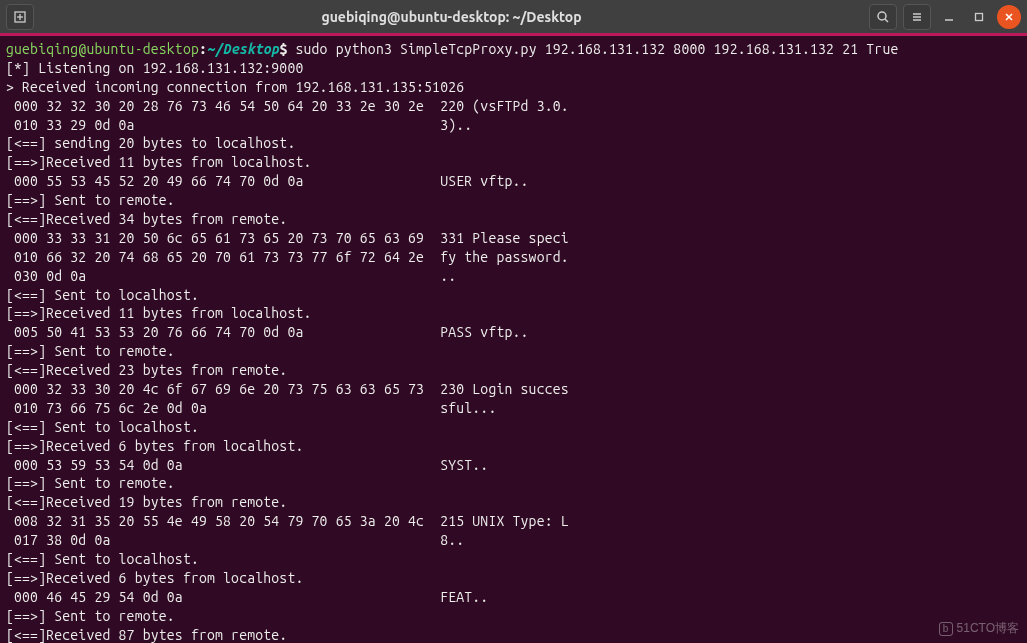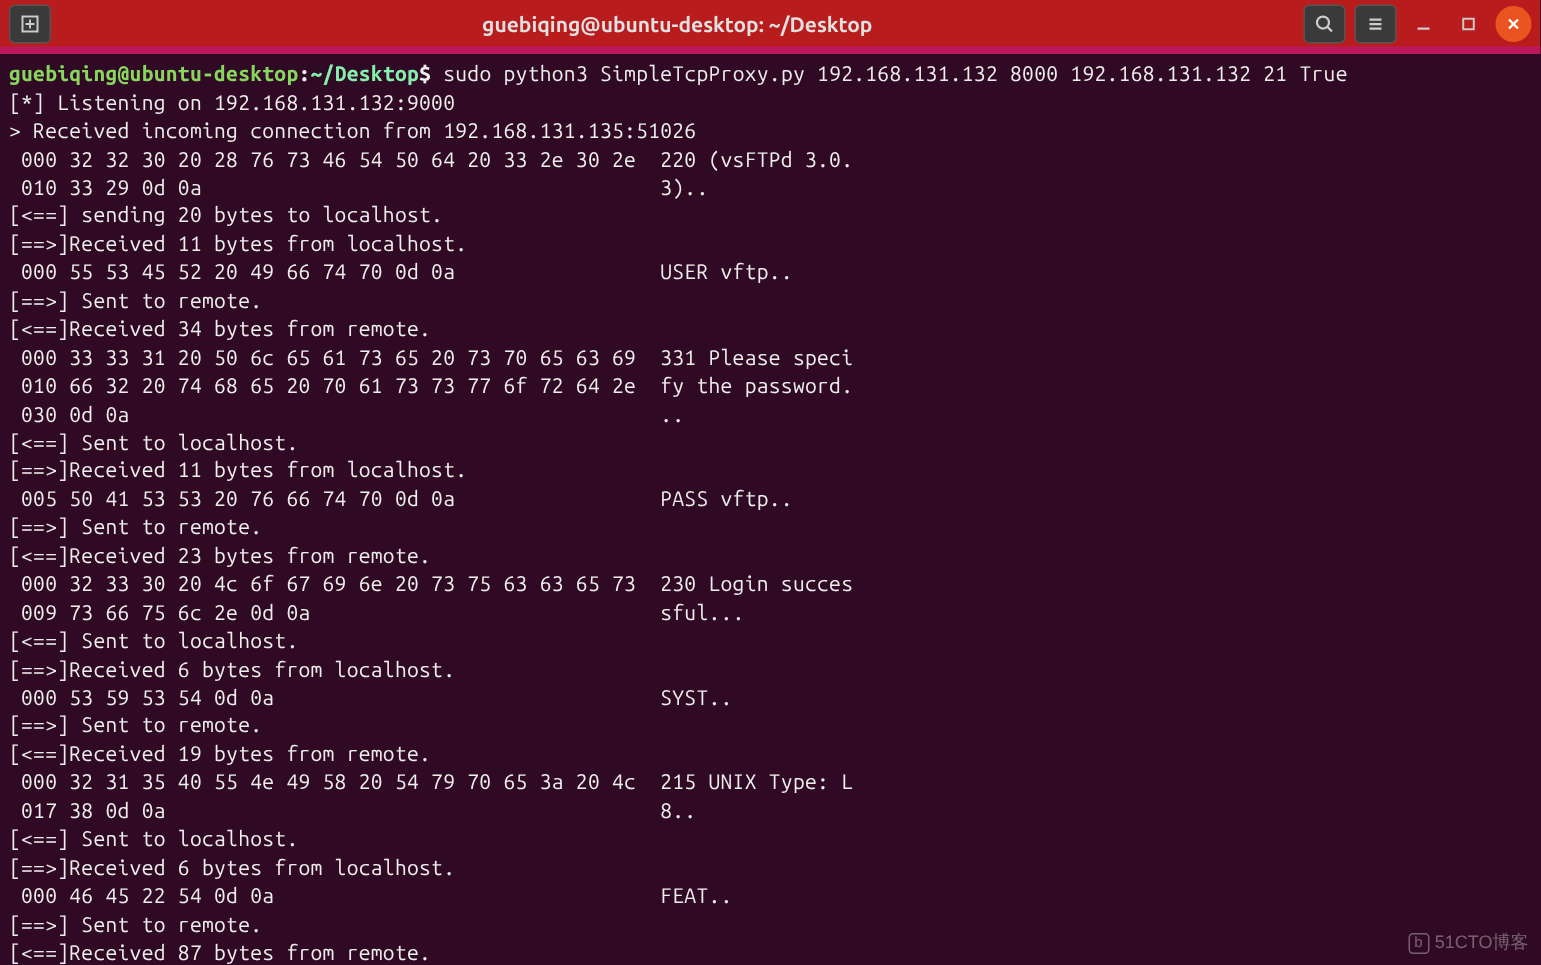--- a/index.html
+++ b/index.html
@@ -6,26 +6,26 @@
     body {
       width: 1027px;
       height: 643px;
       font-family: 'Ubuntu Mono', 'DejaVu Sans Mono', monospace;
       font-size: 14px;
       background: #300a24;
       overflow: hidden;
       position: relative;
     }
     .titlebar {
-      background: #b91c1c;
+      background: #404040;
       height: 36px;
       display: flex;
       align-items: center;
       padding: 0 6px;
-      border-bottom: 5px solid #be185d;
+      border-bottom: 3px solid #be185d;
     }
     .titlebar-left {
       display: flex;
       align-items: center;
       gap: 4px;
     }
     .tab-button {
       width: 28px;
       height: 26px;
       background: #3a3a3a;
@@ -75,22 +75,22 @@
       color: #fff;
     }
     .terminal {
       padding: 4px 6px;
       line-height: 1.35;
       color: #eeeeec;
       white-space: pre;
       font-size: 14px;
       letter-spacing: 0.2px;
     }
-    .prompt-user { color: #87d75f; font-weight: bold; }
-    .prompt-path { color: #86efac; font-weight: bold; }
+    .prompt-user { color: #87d75f; font-weight: normal; }
+    .prompt-path { color: #14b8a6; font-weight: bold; font-style: italic; }
     .prompt-colon { color: #eeeeec; font-weight: bold; }
     .prompt-dollar { color: #eeeeec; font-weight: bold; }
     .watermark {
       position: absolute;
       right: 8px;
       bottom: 6px;
       color: rgba(255,255,255,0.35);
       font-size: 12px;
       display: flex;
       align-items: center;
@@ -167,31 +167,31 @@
 <span>[&lt;==]Received 34 bytes from remote.</span>
 <span> 000 33 33 31 20 50 6c 65 61 73 65 20 73 70 65 63 69  331 Please speci</span>
 <span> 010 66 32 20 74 68 65 20 70 61 73 73 77 6f 72 64 2e  fy the password.</span>
 <span> 030 0d 0a                                            ..</span>
 <span>[&lt;==] Sent to localhost.</span>
 <span>[==&gt;]Received 11 bytes from localhost.</span>
 <span> 005 50 41 53 53 20 76 66 74 70 0d 0a                 PASS vftp..</span>
 <span>[==&gt;] Sent to remote.</span>
 <span>[&lt;==]Received 23 bytes from remote.</span>
 <span> 000 32 33 30 20 4c 6f 67 69 6e 20 73 75 63 63 65 73  230 Login succes</span>
-<span> 009 73 66 75 6c 2e 0d 0a                             sful...</span>
+<span> 010 73 66 75 6c 2e 0d 0a                             sful...</span>
 <span>[&lt;==] Sent to localhost.</span>
 <span>[==&gt;]Received 6 bytes from localhost.</span>
 <span> 000 53 59 53 54 0d 0a                                SYST..</span>
 <span>[==&gt;] Sent to remote.</span>
 <span>[&lt;==]Received 19 bytes from remote.</span>
-<span> 000 32 31 35 40 55 4e 49 58 20 54 79 70 65 3a 20 4c  215 UNIX Type: L</span>
+<span> 008 32 31 35 20 55 4e 49 58 20 54 79 70 65 3a 20 4c  215 UNIX Type: L</span>
 <span> 017 38 0d 0a                                         8..</span>
 <span>[&lt;==] Sent to localhost.</span>
 <span>[==&gt;]Received 6 bytes from localhost.</span>
-<span> 000 46 45 22 54 0d 0a                                FEAT..</span>
+<span> 000 46 45 29 54 0d 0a                                FEAT..</span>
 <span>[==&gt;] Sent to remote.</span>
 <span>[&lt;==]Received 87 bytes from remote.</span>
 </div>
 
 <div class="watermark">
   <span class="watermark-icon">b</span>
   <span>51CTO博客</span>
 </div>
 
 </body></html>

